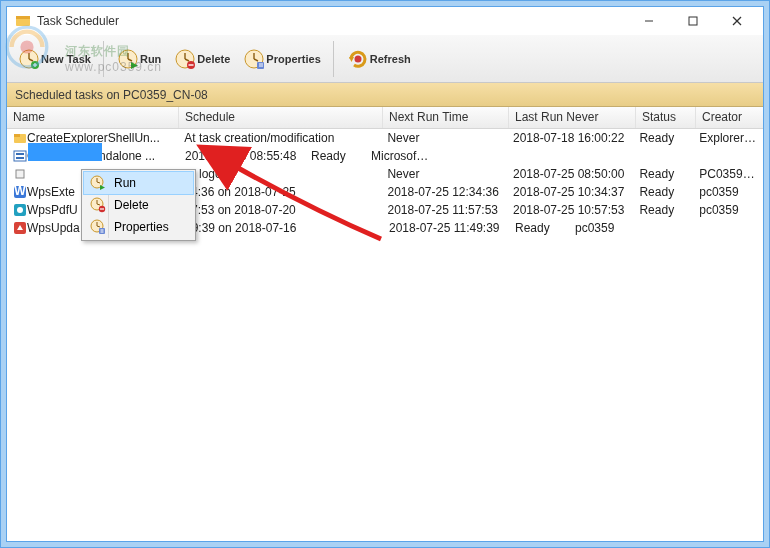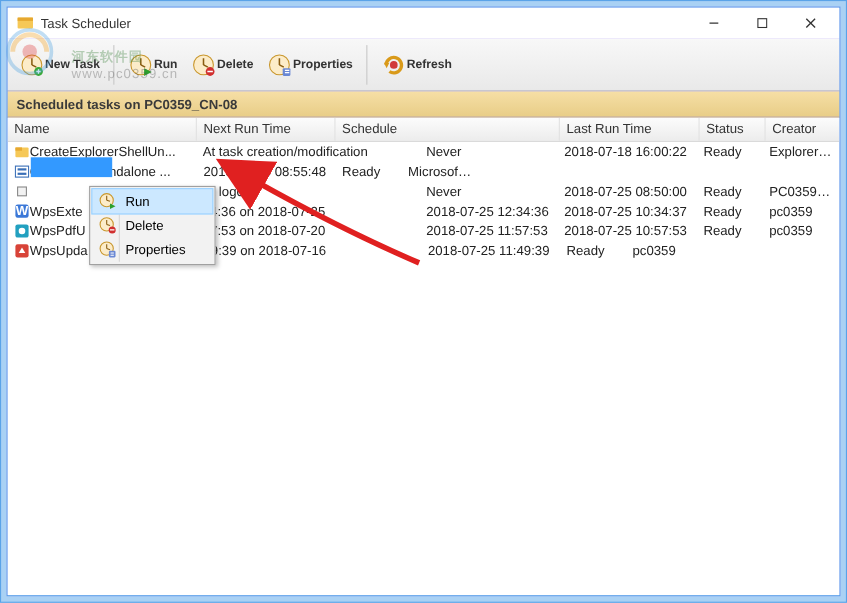--- a/index.html
+++ b/index.html
@@ -10,21 +10,21 @@
 .titlebar .title { flex: 1; color: #333; }
 .winbtns { display: flex; }
 .winbtn { width: 44px; height: 22px; display: flex; align-items: center; justify-content: center; color: #333; }
 .toolbar { height: 48px; background: linear-gradient(#f8f8f8,#e9e9e9); border-bottom: 1px solid #c8c8c8; display: flex; align-items: center; padding: 2px 4px; position: relative; }
 .tbtn { display: flex; flex-direction: row; align-items: center; justify-content: space-between; padding: 2px 6px; min-width: 44px; height: 44px; cursor: default; font-weight: bold; }
 .tbtn .ticon { width: 24px; height: 24px; display: flex; align-items: center; justify-content: center; }
 .tbtn .tlabel { font-size: 11px; color: #333; margin-top: 1px; }
 .tsep { width: 1px; height: 36px; background: #c8c8c8; margin: 0 6px; }
 .watermark { position: absolute; left: 38px; top: 4px; font-size: 18px; font-weight: bold; color: rgba(60,130,60,0.35); letter-spacing: 1px; pointer-events: none; user-select: none; padding-left: 20px; }
 .watermark .sub { display:block; font-size: 12px; color: rgba(80,80,80,0.35); font-weight: normal; letter-spacing: 1px; }
-.infobar { height: 24px; background: linear-gradient(#f6dfa6,#e8cd87); border-bottom: 1px solid #c5ac6d; display: flex; align-items: center; padding: 0 8px; font-weight: bold; color: #3a3a3a; }
+.infobar { height: 24px; background: linear-gradient(#f6dfa6,#e8cd87); border-bottom: 1px solid #c5ac6d; display: flex; align-items: center; padding: 0 8px; font-weight: normal; color: #3a3a3a; }
 .listarea { flex: 1; overflow: hidden; position: relative; background: #fff; }
 .colheaders { display: flex; height: 22px; background: linear-gradient(#fcfcfc,#ececec); border-bottom: 1px solid #d6d6d6; }
 .colheaders .col { padding: 3px 6px; border-right: 1px solid #e2e2e2; font-size: 12px; color: #333; text-align: left; overflow: hidden; white-space: nowrap; text-overflow: ellipsis; }
 .rows { position: relative; }
 .row { display: flex; height: 18px; align-items: center; }
 .row .cell { padding: 0 6px; overflow: hidden; white-space: nowrap; text-overflow: ellipsis; font-size: 12px; color: #222; }
 .row .cell.name { display: flex; align-items: center; gap: 0; }
 .row-icon { width: 14px; height: 14px; display: inline-flex; align-items: center; justify-content: center; flex-shrink: 0; }
 .c0 { width: 172px; } .c1 { width: 204px; } .c2 { width: 126px; } .c3 { width: 127px; } .c4 { width: 60px; } .c5 { width: 70px; }
 .colheaders .c5 { flex: 1; border-right: none; }
@@ -145,23 +145,23 @@
     </div>
   </div>
 
   <div class="infobar">
     <span>Scheduled tasks on PC0359_CN-08</span>
   </div>
 
   <div class="listarea">
     <div class="colheaders">
       <div class="col c0">Name</div>
+      <div class="col c1">Schedule</div>
       <div class="col c2">Next Run Time</div>
-      <div class="col c1">Schedule</div>
-      <div class="col c3">Last Run Time</div>
+      <div class="col c3">Last Run Never</div>
       <div class="col c4">Status</div>
       <div class="col c5">Creator</div>
     </div>
     <div class="rows" id="rows">
         <div class="row">
           <div class="cell name c0">
             <span class="row-icon">
               <svg width="14" height="14" viewBox="0 0 14 14">
                 <rect x="1" y="3" width="12" height="9" rx="1" fill="#f6c857"></rect>
                 <rect x="1" y="3" width="6" height="3" fill="#e6a830"></rect>

